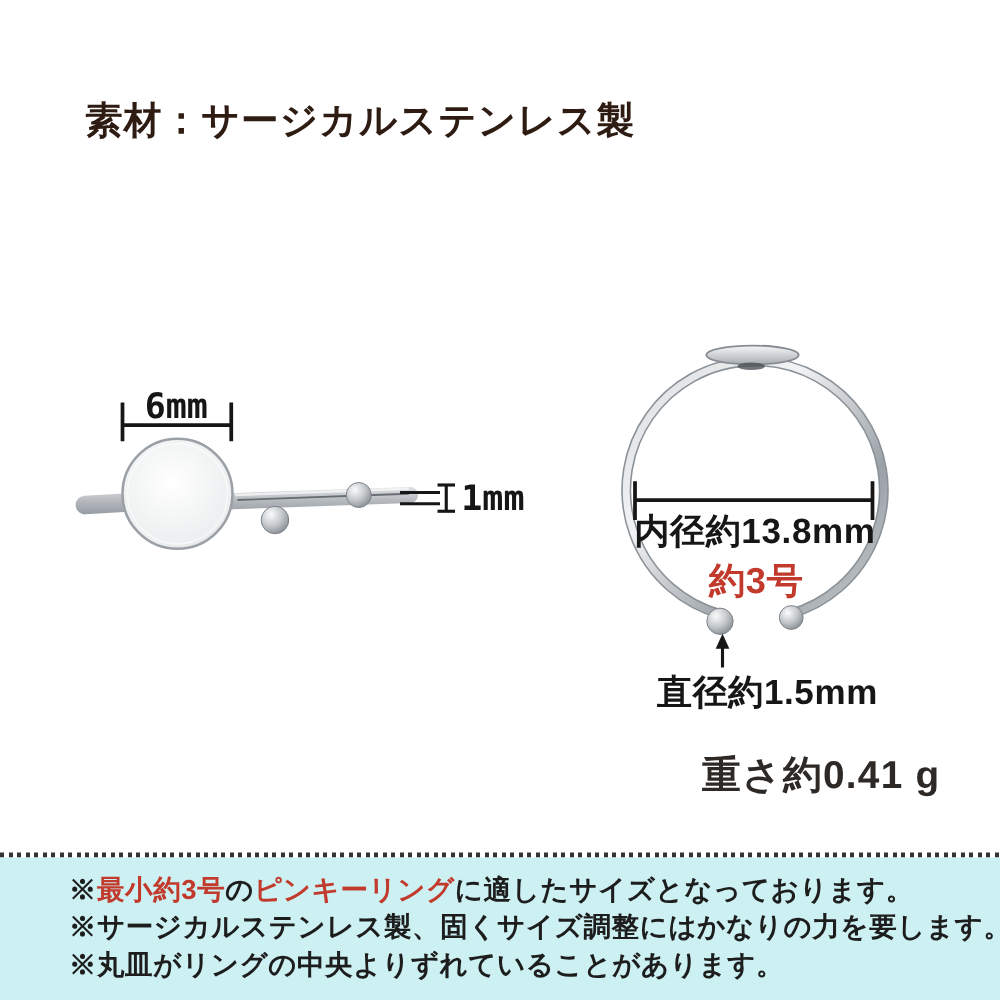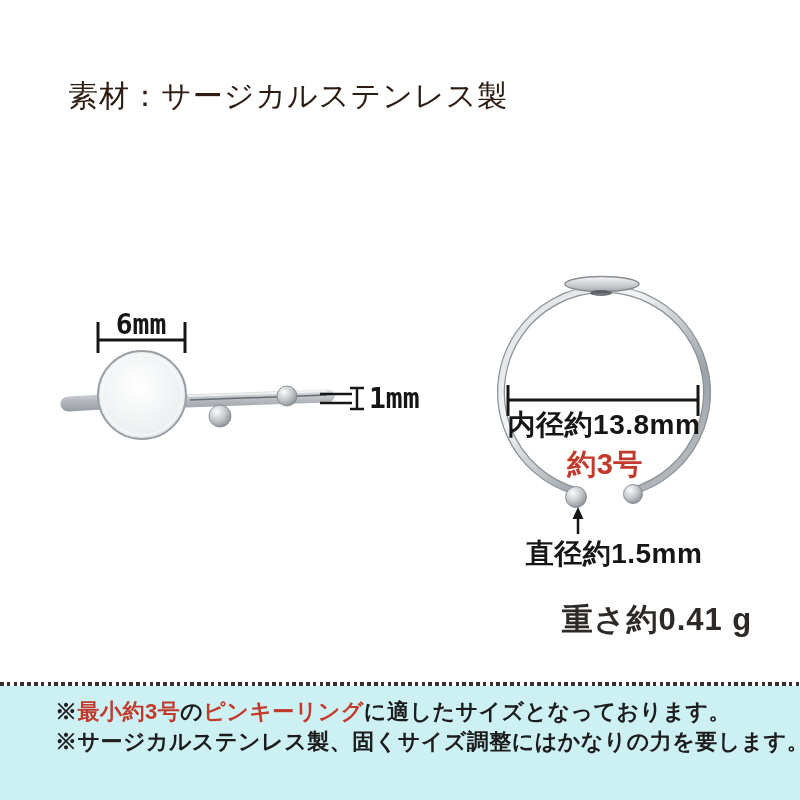--- a/index.html
+++ b/index.html
@@ -2,21 +2,21 @@
 <html><head>
 <meta charset="utf-8">
 <style>
   html,body{margin:0;padding:0;}
   body{
     width:800px;height:800px;position:relative;background:#ffffff;
     font-family:"Liberation Sans",sans-serif;overflow:hidden;
   }
   .page-title{
     position:absolute;left:68px;top:76px;
-    font-size:30px;font-weight:normal;color:#2e1c12;letter-spacing:1px;
+    font-size:30px;font-weight:bold;color:#2e1c12;letter-spacing:1px;
     white-space:nowrap;
   }
   #diagram{position:absolute;left:0;top:0;}
   .m-text{font-family:"Liberation Sans",sans-serif;font-weight:bold;font-size:28px;fill:#161616;letter-spacing:0.5px;}
   .mono-text{font-family:"DejaVu Sans Mono",monospace;font-weight:bold;font-size:28px;fill:#161616;}
   .red-text{fill:#c23a2c;font-size:29px;}
   .weight-text{font-size:31px;fill:#2d2926;letter-spacing:1px;}
   .meas{stroke:#161616;fill:none;}
   .notes-wrap{position:absolute;left:0;top:682px;width:783px;height:118px;}
   .dotted-line{
@@ -119,14 +119,15 @@
   </g>
 
   <text class="m-text weight-text" x="657" y="630" text-anchor="middle">重さ約0.41 g</text>
 </svg>
 
 <div class="notes-wrap">
   <div class="dotted-line"></div>
   <div class="notes-bg">
     <p class="note-line"><span>※</span><span class="note-red">最小約3号</span><span>の</span><span class="note-red">ピンキーリング</span><span>に適したサイズとなっております。</span></p>
     <p class="note-line">※サージカルステンレス製、固くサイズ調整にはかなりの力を要します。</p>
+    <p class="note-line">※丸皿がリングの中央よりずれていることがあります。</p>
   </div>
 </div>
 
 </body></html>

